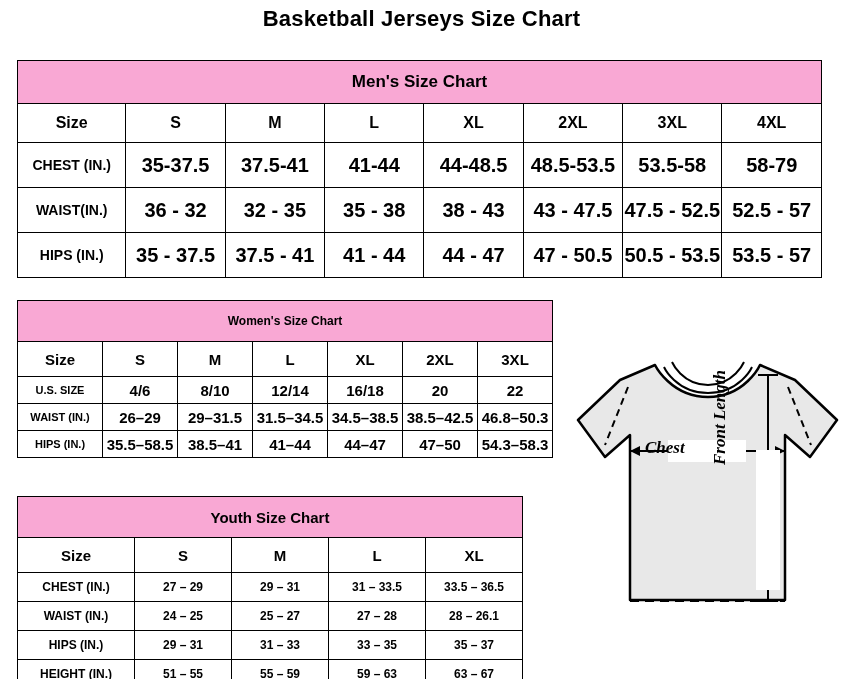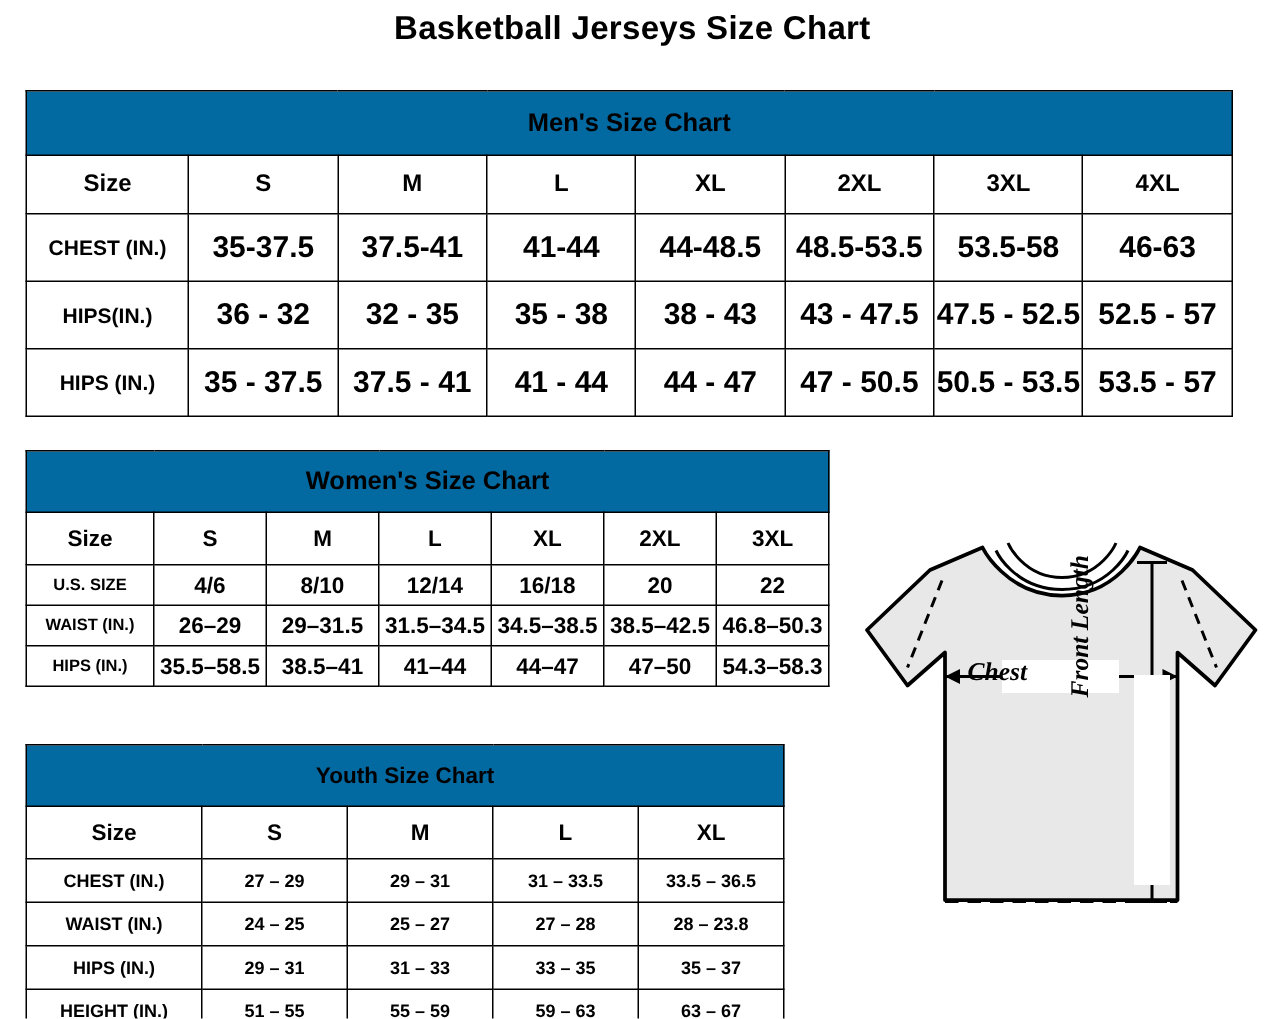--- a/index.html
+++ b/index.html
@@ -30,21 +30,21 @@
     border-collapse: collapse;
     table-layout: fixed;
   }
   table td, table th {
     border: 1px solid #000000;
     text-align: center;
     vertical-align: middle;
     background: #ffffff;
   }
   .chart-title td {
-    background: #0369a1;
+    background: #f9a8d4;
     font-weight: bold;
     margin-left: 44px;
   }
   .hdr td {
     font-weight: bold;
   }
   .rowlabel {
     font-weight: bold;
   }
 
@@ -74,21 +74,21 @@
 
   
   #women-chart {
     position: absolute;
     left: 17px;
     top: 300px;
     width: 535px;
   }
   #women-chart .chart-title td {
     height: 38px;
-    font-size: 17px;
+    font-size: 12px;
   }
   #women-chart .hdr td {
     height: 32px;
     font-size: 15px;
   }
   #women-chart tbody td {
     height: 24px;
     font-size: 15px;
     font-weight: bold;
   }
@@ -181,24 +181,24 @@
   </thead>
   <tbody>
     <tr>
       <td class="rowlabel">CHEST (IN.)</td>
       <td>35-37.5</td>
       <td>37.5-41</td>
       <td>41-44</td>
       <td>44-48.5</td>
       <td>48.5-53.5</td>
       <td>53.5-58</td>
-      <td>46-63</td>
-    </tr>
-    <tr>
-      <td class="rowlabel">HIPS(IN.)</td>
+      <td>58-79</td>
+    </tr>
+    <tr>
+      <td class="rowlabel">WAIST(IN.)</td>
       <td>36 - 32</td>
       <td>32 - 35</td>
       <td>35 - 38</td>
       <td>38 - 43</td>
       <td>43 - 47.5</td>
       <td>47.5 - 52.5</td>
       <td>52.5 - 57</td>
     </tr>
     <tr>
       <td class="rowlabel">HIPS (IN.)</td>
@@ -294,21 +294,21 @@
       <td>27 – 29</td>
       <td>29 – 31</td>
       <td>31 – 33.5</td>
       <td>33.5 – 36.5</td>
     </tr>
     <tr>
       <td class="rowlabel">WAIST  (IN.)</td>
       <td>24 – 25</td>
       <td>25 – 27</td>
       <td>27 – 28</td>
-      <td>28 – 23.8</td>
+      <td>28 – 26.1</td>
     </tr>
     <tr>
       <td class="rowlabel">HIPS  (IN.)</td>
       <td>29 – 31</td>
       <td>31 – 33</td>
       <td>33 – 35</td>
       <td>35 – 37</td>
     </tr>
     <tr>
       <td class="rowlabel">HEIGHT  (IN.)</td>

